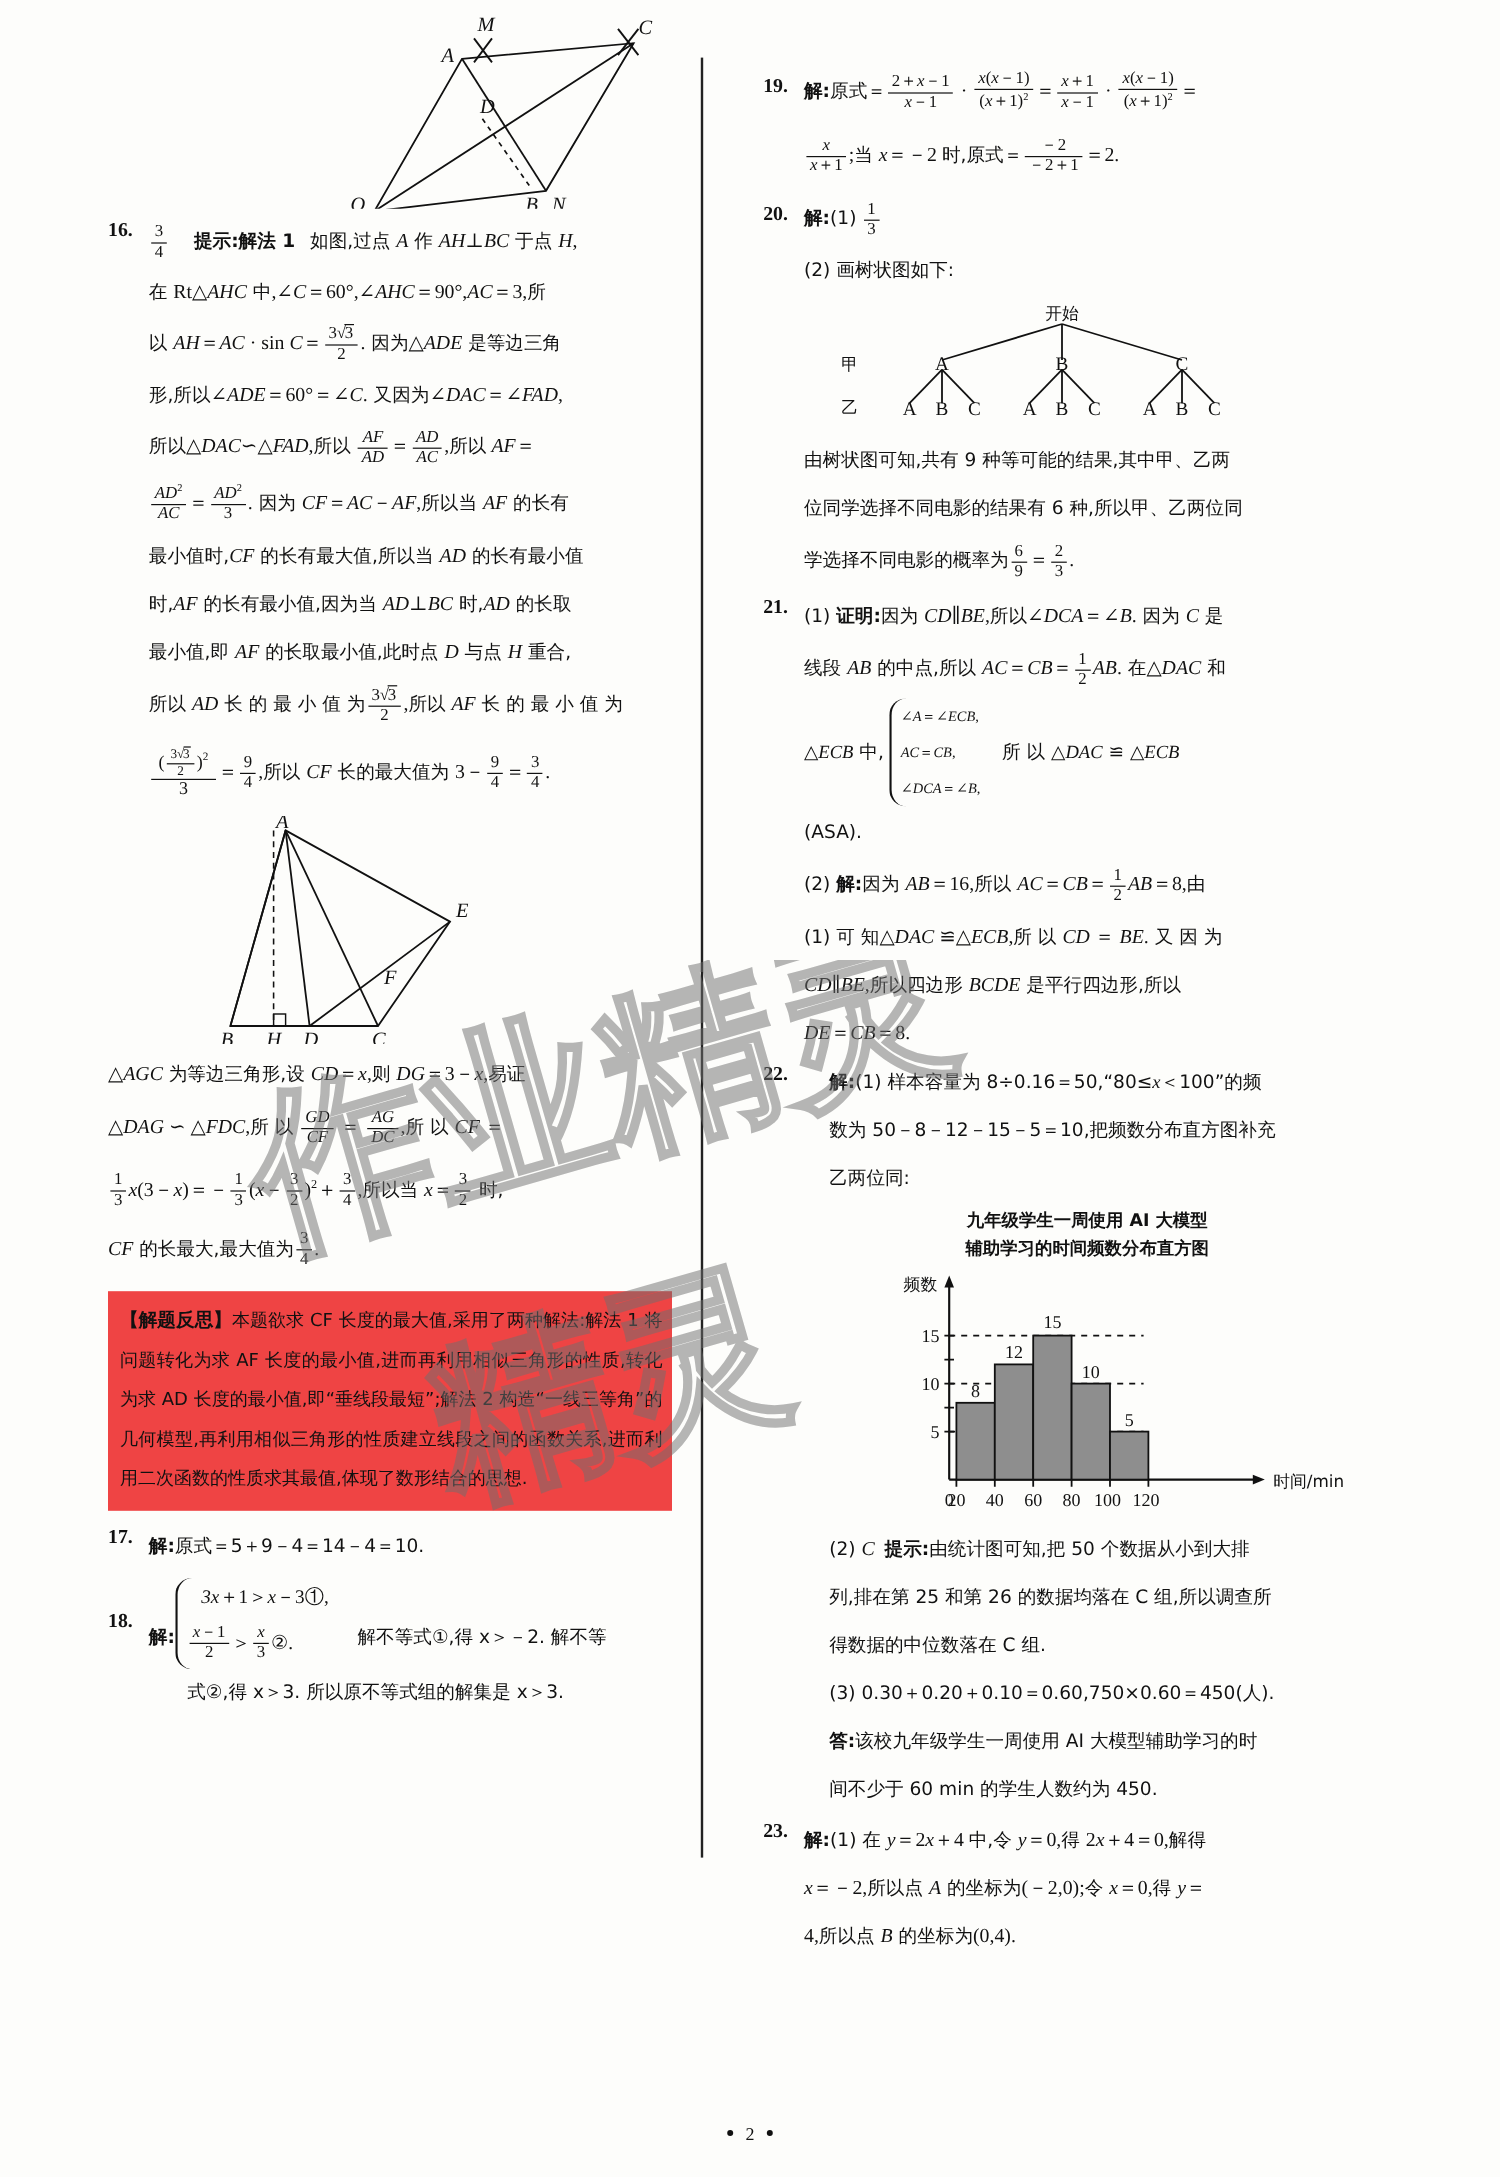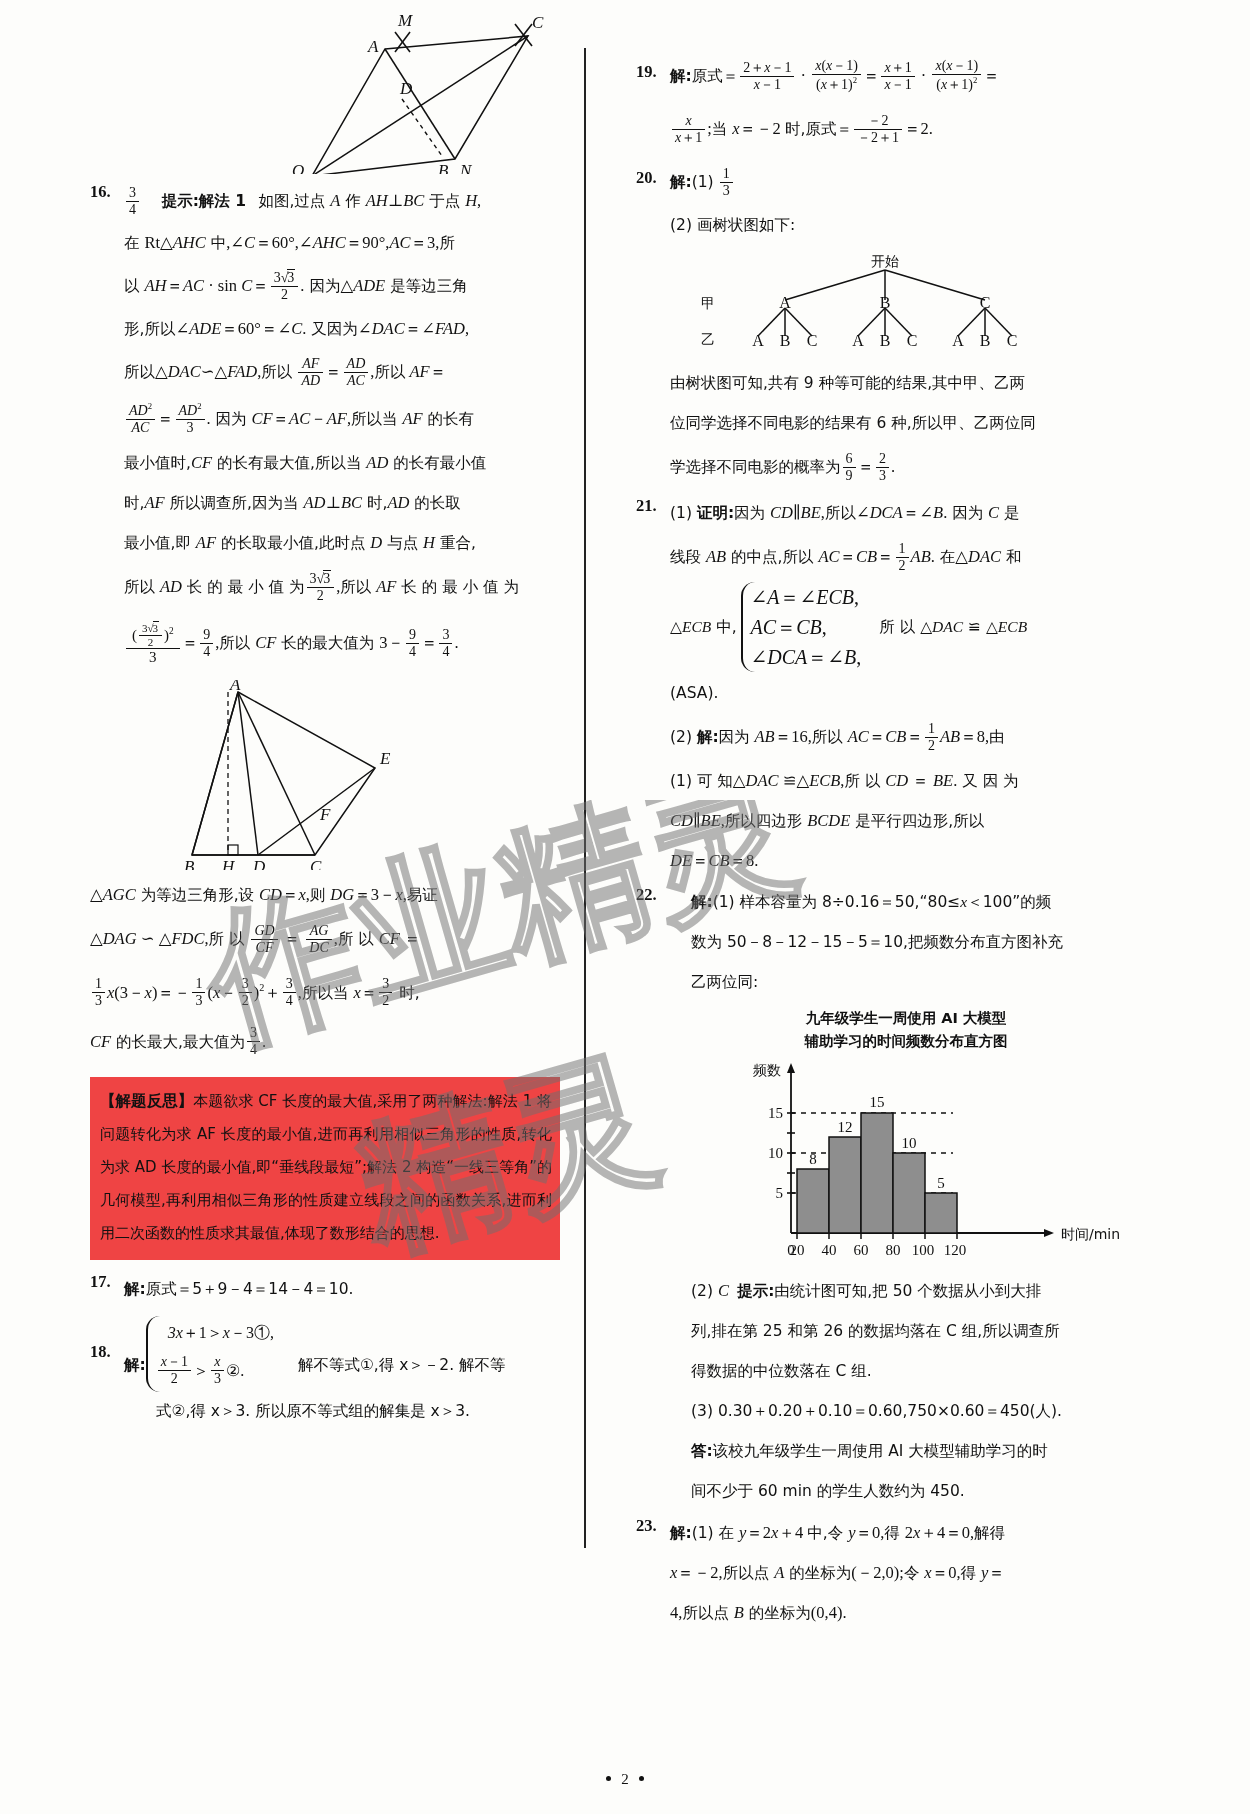--- a/index.html
+++ b/index.html
@@ -96,21 +96,21 @@
           &nbsp;&nbsp;&nbsp;
           <span class="bcn">提示:</span><span class="bcn">解法 1</span>
           &nbsp;&nbsp;<span class="cn">如图,过点 </span><span class="it">A</span><span class="cn"> 作 </span><span class="it">AH</span>⊥<span class="it">BC</span><span class="cn"> 于点 </span><span class="it">H</span>,
         </div>
         <div class="para"><span class="cn">在 </span>Rt△<span class="it">AHC</span><span class="cn"> 中</span>,∠<span class="it">C</span>＝60°,∠<span class="it">AHC</span>＝90°,<span class="it">AC</span>＝3,<span class="cn">所</span></div>
         <div class="para" style="line-height:44px;"><span class="cn">以 </span><span class="it">AH</span>＝<span class="it">AC</span> · sin <span class="it">C</span>＝<span class="frac"><span class="n">3<span class="rad"></span><span class="sqrt">3</span></span><span class="d">2</span></span>.<span class="cn"> 因为</span>△<span class="it">ADE</span><span class="cn"> 是等边三角</span></div>
         <div class="para"><span class="cn">形,所以</span>∠<span class="it">ADE</span>＝60°＝∠<span class="it">C</span>.<span class="cn"> 又因为</span>∠<span class="it">DAC</span>＝∠<span class="it">FAD</span>,</div>
         <div class="para" style="line-height:44px;"><span class="cn">所以</span>△<span class="it">DAC</span>∽△<span class="it">FAD</span>,<span class="cn">所以</span> <span class="frac"><span class="n"><span class="it">AF</span></span><span class="d"><span class="it">AD</span></span></span>＝<span class="frac"><span class="n"><span class="it">AD</span></span><span class="d"><span class="it">AC</span></span></span>,<span class="cn">所以</span> <span class="it">AF</span>＝</div>
         <div class="para" style="line-height:46px;"><span class="frac"><span class="n"><span class="it">AD</span><sup>2</sup></span><span class="d"><span class="it">AC</span></span></span>＝<span class="frac"><span class="n"><span class="it">AD</span><sup>2</sup></span><span class="d">3</span></span>.<span class="cn"> 因为 </span><span class="it">CF</span>＝<span class="it">AC</span>－<span class="it">AF</span>,<span class="cn">所以当 </span><span class="it">AF</span><span class="cn"> 的长有</span></div>
         <div class="para"><span class="cn">最小值时,</span><span class="it">CF</span><span class="cn"> 的长有最大值,所以当 </span><span class="it">AD</span><span class="cn"> 的长有最小值</span></div>
-        <div class="para"><span class="cn">时,</span><span class="it">AF</span><span class="cn"> 所以调查所,因为当 </span><span class="it">AD</span>⊥<span class="it">BC</span><span class="cn"> 时,</span><span class="it">AD</span><span class="cn"> 的长取</span></div>
+        <div class="para"><span class="cn">时,</span><span class="it">AF</span><span class="cn"> 的长有最小值,因为当 </span><span class="it">AD</span>⊥<span class="it">BC</span><span class="cn"> 时,</span><span class="it">AD</span><span class="cn"> 的长取</span></div>
         <div class="para"><span class="cn">最小值,即 </span><span class="it">AF</span><span class="cn"> 的长取最小值,此时点 </span><span class="it">D</span><span class="cn"> 与点 </span><span class="it">H</span><span class="cn"> 重合,</span></div>
         <div class="para" style="line-height:46px;"><span class="cn">所以 </span><span class="it">AD</span><span class="cn"> 长 的 最 小 值 为</span><span class="frac"><span class="n">3<span class="rad"></span><span class="sqrt">3</span></span><span class="d">2</span></span>,<span class="cn">所以 </span><span class="it">AF</span><span class="cn"> 长 的 最 小 值 为</span></div>
         <div class="para" style="line-height:62px;">
           <span class="frac" style="font-size:15px;vertical-align:-0.95em;">
             <span class="n" style="padding:0 6px;">(<span class="frac" style="font-size:11px;"><span class="n">3<span class="rad"></span><span class="sqrt">3</span></span><span class="d">2</span></span>)<sup>2</sup></span>
             <span class="d">3</span>
           </span>＝<span class="frac"><span class="n">9</span><span class="d">4</span></span>,<span class="cn">所以 </span><span class="it">CF</span><span class="cn"> 长的最大值为 </span>3－<span class="frac"><span class="n">9</span><span class="d">4</span></span>＝<span class="frac"><span class="n">3</span><span class="d">4</span></span>.
         </div>
       </div>
     </div>
@@ -241,21 +241,21 @@
       </div>
     </div>
 
     <div class="itemrow" style="margin-top:2px;">
       <div class="lbl">21.</div>
       <div class="body">
         <div class="para"><span class="cn">(1) </span><span class="bcn">证明:</span><span class="cn">因为 </span><span class="it">CD</span>∥<span class="it">BE</span>,<span class="cn">所以</span>∠<span class="it">DCA</span>＝∠<span class="it">B</span>.<span class="cn"> 因为 </span><span class="it">C</span><span class="cn"> 是</span></div>
         <div class="para" style="line-height:46px;"><span class="cn">线段 </span><span class="it">AB</span><span class="cn"> 的中点,所以 </span><span class="it">AC</span>＝<span class="it">CB</span>＝<span class="frac"><span class="n">1</span><span class="d">2</span></span><span class="it">AB</span>.<span class="cn"> 在</span>△<span class="it">DAC</span><span class="cn"> 和</span></div>
         <div style="display:flex;align-items:center;margin:2px 0;">
           <span class="cn" style="padding-top:0;">△<span class="it">ECB</span> 中,</span>
-          <span class="sysbrace" style="font-size:20px;margin-left:4px;">
+          <span class="sysbrace" style="font-size:12px;margin-left:4px;">
             <span style="display:block;line-height:30px;">∠<span class="it">A</span>＝∠<span class="it">ECB</span>,</span>
             <span style="display:block;line-height:30px;"><span class="it">AC</span>＝<span class="it">CB</span>,</span>
             <span style="display:block;line-height:30px;">∠<span class="it">DCA</span>＝∠<span class="it">B</span>,</span>
           </span>
           <span class="cn" style="margin-left:18px;">所 以 △<span class="it">DAC</span> ≌ △<span class="it">ECB</span></span>
         </div>
         <div class="para"><span class="cn">(ASA).</span></div>
         <div class="para" style="line-height:46px;"><span class="cn">(2) </span><span class="bcn">解:</span><span class="cn">因为 </span><span class="it">AB</span>＝16,<span class="cn">所以 </span><span class="it">AC</span>＝<span class="it">CB</span>＝<span class="frac"><span class="n">1</span><span class="d">2</span></span><span class="it">AB</span>＝8,<span class="cn">由</span></div>
         <div class="para"><span class="cn">(1) 可 知</span>△<span class="it">DAC</span> ≌△<span class="it">ECB</span>,<span class="cn">所 以 </span><span class="it">CD</span> ＝ <span class="it">BE</span>.<span class="cn"> 又 因 为</span></div>
         <div class="para"><span class="it">CD</span>∥<span class="it">BE</span>,<span class="cn">所以四边形 </span><span class="it">BCDE</span><span class="cn"> 是平行四边形,所以</span></div>

